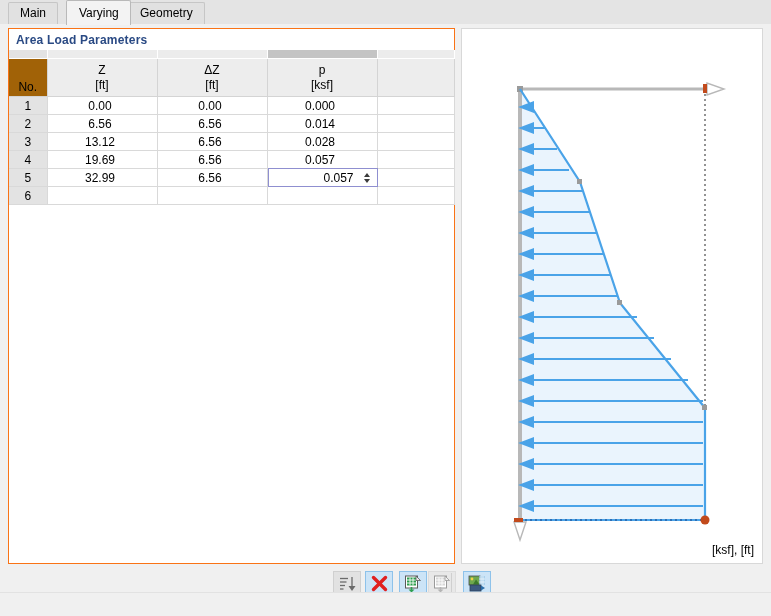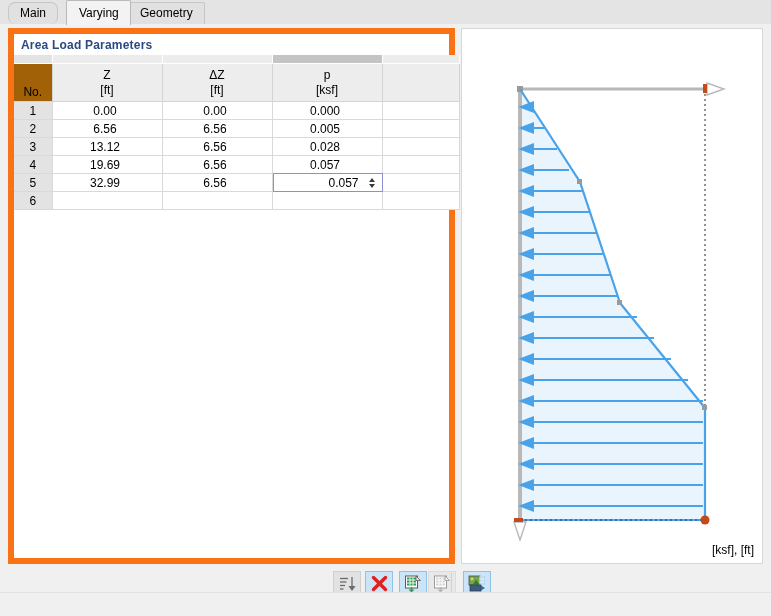--- a/index.html
+++ b/index.html
@@ -57,21 +57,21 @@
     width: 771px; height: 592px;
     background: #f0f0f0;
   }
 
   
   .groupbox {
     position: absolute;
     left: 8px; top: 4px;
     width: 447px; height: 536px;
     background: #ffffff;
-    border: 6px solid #f97316;
+    border: 1px solid #f97316;
     box-sizing: border-box;
   }
   .groupbox-title {
     position: absolute;
     left: 7px; top: 4px;
     font-size: 12px;
     font-weight: bold;
     color: #2a4a84;
     letter-spacing: 0.2px;
   }
@@ -241,21 +241,21 @@
     left: 0; top: 568px;
     width: 771px; height: 24px;
     background: #f0f0f0;
     border-top: 1px solid #e2e2e2;
   }
 </style>
 </head>
 <body>
 
 <div class="tabstrip">
-  <div class="tab" style="left:8px;border-radius:7px;">Main</div>
+  <div class="tab" style="left:8px;">Main</div>
   <div class="tab active" style="left:66px;padding-left:12px;">Varying</div>
   <div class="tab" style="left:128px;">Geometry</div>
 </div>
 
 <div class="content">
 
   <div class="groupbox">
     <div class="groupbox-title">Area Load Parameters</div>
 
     <div class="tablewrap">
@@ -299,21 +299,21 @@
             <td>0.00</td>
             <td>0.00</td>
             <td>0.000</td>
             <td class="blank"></td>
           </tr>
 
           <tr class="datarow">
             <td class="rowhdr">2</td>
             <td>6.56</td>
             <td>6.56</td>
-            <td>0.005</td>
+            <td>0.014</td>
             <td class="blank"></td>
           </tr>
 
           <tr class="datarow">
             <td class="rowhdr">3</td>
             <td>13.12</td>
             <td>6.56</td>
             <td>0.028</td>
             <td class="blank"></td>
           </tr>

